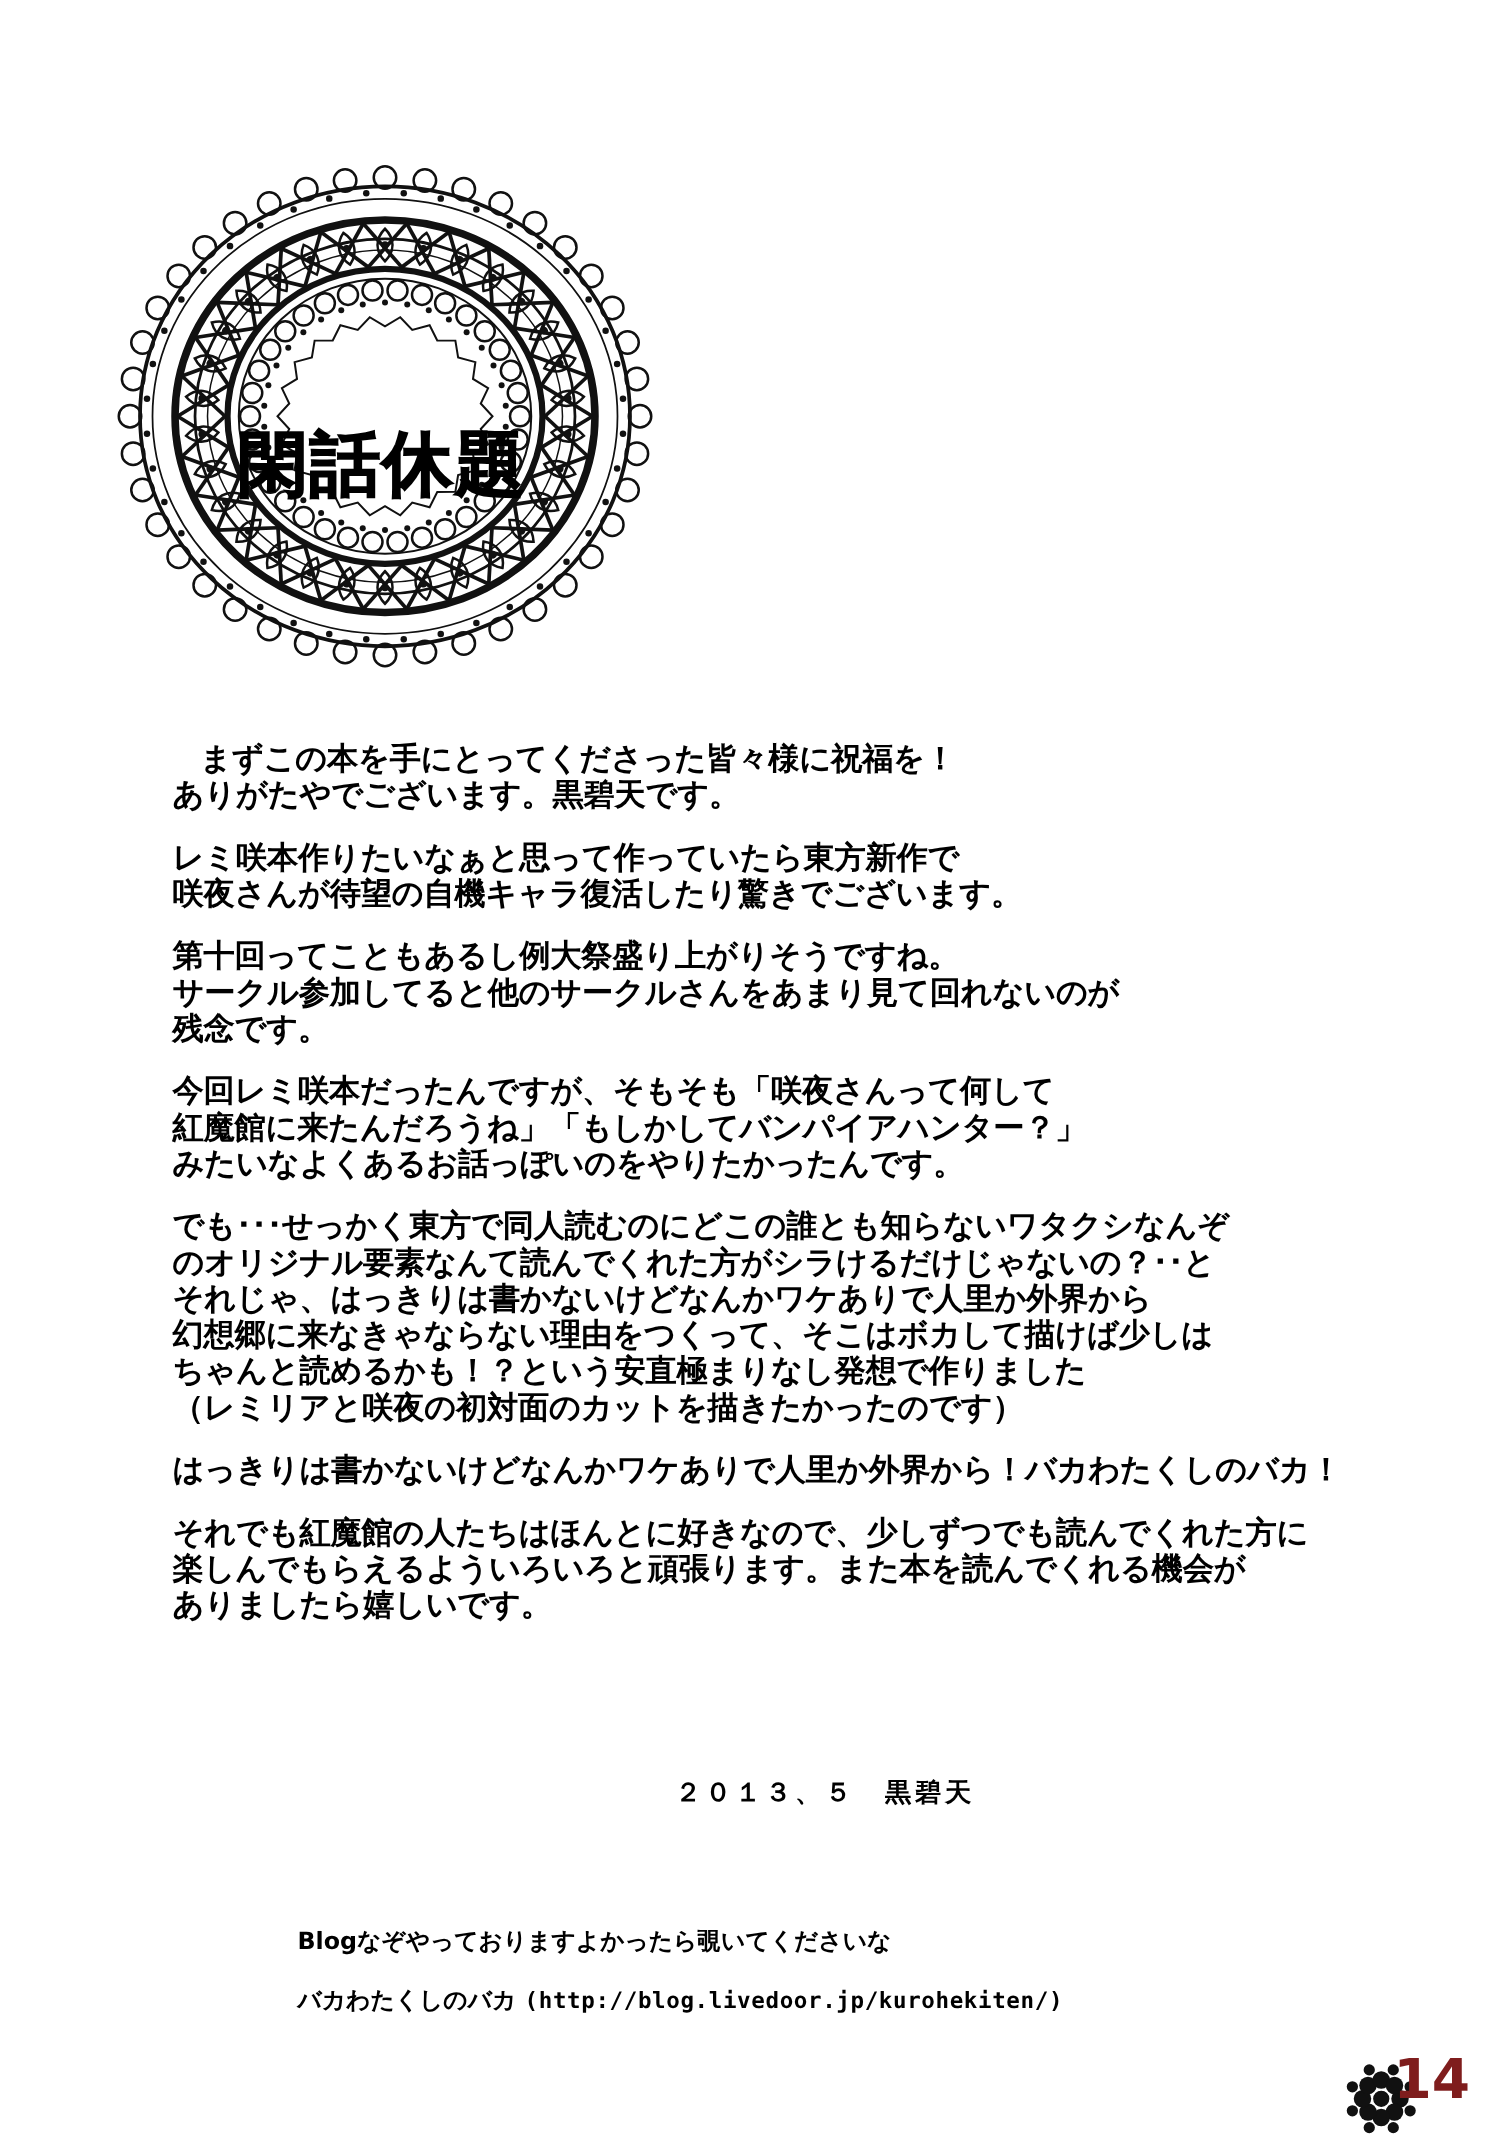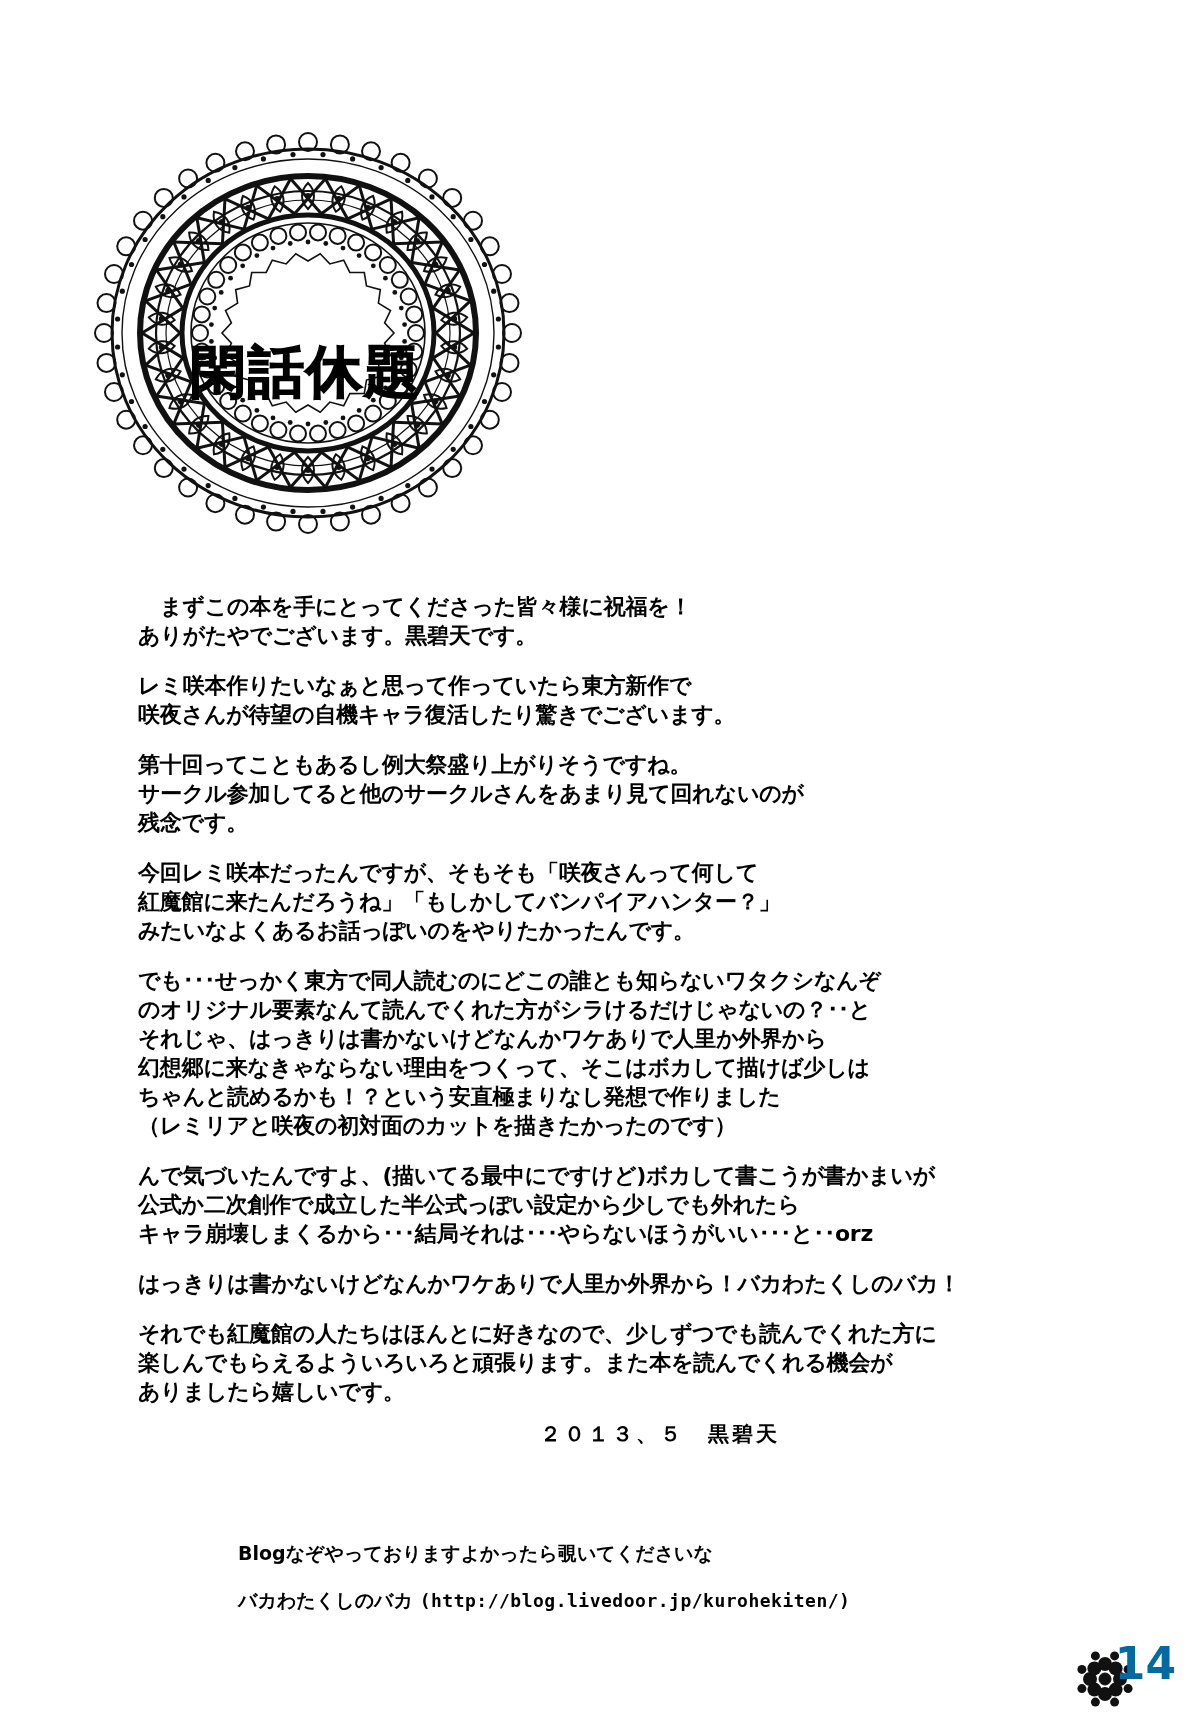--- a/index.html
+++ b/index.html
@@ -48,21 +48,21 @@
 
   
   .afterword {
     position: absolute;
     left: 138px;
     top: 592px;
     width: 940px;
   }
   .para {
     font-family: "DejaVu Sans", sans-serif;
-    font-size: 22px;
+    font-size: 25px;
     line-height: 29px;
     font-weight: bold;
     color: #000;
     margin: 0 0 21px 0;
     white-space: pre-wrap;
     letter-spacing: -0.2px;
   }
   .para.first-indent {
     text-indent: 22px;
   }
@@ -112,21 +112,21 @@
     height: 90px;
   }
   .pagenum {
     position: absolute;
     right: 6px;
     bottom: 24px;
     font-family: "DejaVu Sans", sans-serif;
     font-weight: bold;
     font-size: 44px;
     line-height: 1;
-    color: #0369a1;
+    color: #7f1d1d;
   }
   .pagenum-orn {
     position: absolute;
     left: 0;
     bottom: 0;
     width: 66px;
     height: 62px;
   }
 </style>
 </head>
@@ -501,23 +501,20 @@
 残念です。</p>
   <p class="para">今回レミ咲本だったんですが、そもそも「咲夜さんって何して
 紅魔館に来たんだろうね」「もしかしてバンパイアハンター？」
 みたいなよくあるお話っぽいのをやりたかったんです。</p>
   <p class="para">でも･･･せっかく東方で同人読むのにどこの誰とも知らないワタクシなんぞ
 のオリジナル要素なんて読んでくれた方がシラけるだけじゃないの？･･と
 それじゃ、はっきりは書かないけどなんかワケありで人里か外界から
 幻想郷に来なきゃならない理由をつくって、そこはボカして描けば少しは
 ちゃんと読めるかも！？という安直極まりなし発想で作りました
 （レミリアと咲夜の初対面のカットを描きたかったのです）</p>
-  <p class="para">んで気づいたんですよ、(描いてる最中にですけど)ボカして書こうが書かまいが
-公式か二次創作で成立した半公式っぽい設定から少しでも外れたら
-キャラ崩壊しまくるから･･･結局それは･･･やらないほうがいい･･･と･･orz</p>
   <p class="para">はっきりは書かないけどなんかワケありで人里か外界から！バカわたくしのバカ！</p>
   <p class="para">それでも紅魔館の人たちはほんとに好きなので、少しずつでも読んでくれた方に
 楽しんでもらえるよういろいろと頑張ります。また本を読んでくれる機会が
 ありましたら嬉しいです。</p>
 </div>
 
 <div class="signature">２０１３、５　黒碧天</div>
 
 <div class="footer">
   <div class="footer-line">Blogなぞやっておりますよかったら覗いてくださいな</div>

